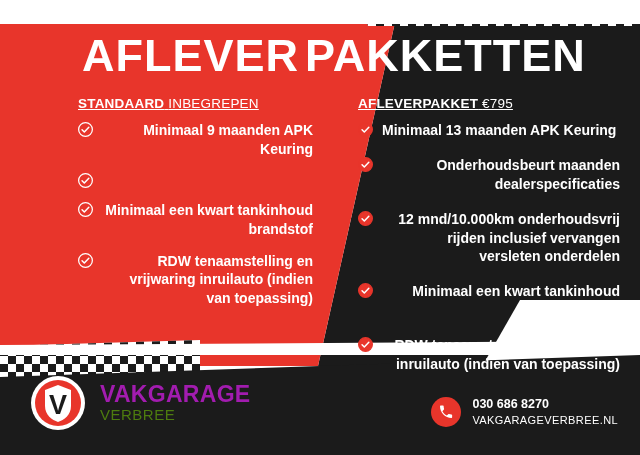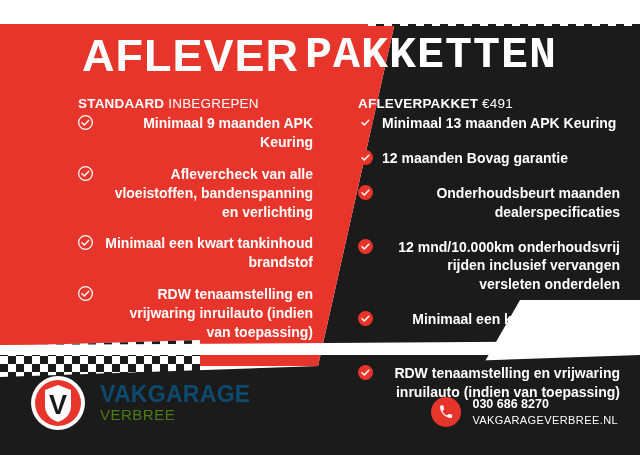--- a/index.html
+++ b/index.html
@@ -100,37 +100,37 @@
     line-height: 60px;
   }
   .headline-right {
     position: absolute;
     left: 305px; top: 0;
     font-size: 45px;
     font-weight: bold;
     letter-spacing: 1px;
     color: #ffffff;
     line-height: 60px;
-    font-family: Liberation Mono, monospace;
   }
 
   
   .col {
     position: absolute;
     top: 96px;
   }
   .col-left { left: 78px; width: 235px; }
   .col-right { left: 358px; width: 262px; }
 
   .col-title {
     font-size: 13.5px;
     font-weight: bold;
     color: #ffffff;
-    margin-bottom: 3px;
+    margin-bottom: 10px;
     letter-spacing: 0.2px;
+    text-decoration: underline;
   }
   .col-title .light {
     font-weight: normal;
   }
   .col-title .price {
     font-weight: normal;
   }
 
   .item {
     display: flex;
@@ -175,21 +175,21 @@
     margin-right: 14px;
   }
   .logo-text {
     display: flex;
     flex-direction: column;
     justify-content: center;
   }
   .logo-name {
     font-size: 23px;
     font-weight: bold;
-    color: #0c4a6e;
+    color: #a21caf;
     letter-spacing: 0.3px;
     line-height: 1.05;
     text-align: right;
   }
   .logo-sub {
     font-size: 15px;
     color: #4d7c0f;
     letter-spacing: 0.5px;
     line-height: 1.2;
   }
@@ -262,21 +262,20 @@
       <span class="item-text">Minimaal 9 maanden APK Keuring</span>
     </div>
 
     <div class="item">
       <span class="check">
         <svg width="15" height="15" viewBox="0 0 24 24">
             <circle cx="12" cy="12" r="11" fill="none" stroke="#ffffff" stroke-width="2"></circle>
             <path d="M6.5 12.3l3.6 3.6 7.2-7.6" fill="none" stroke="#ffffff" stroke-width="2.4" stroke-linecap="round" stroke-linejoin="round"></path>
           </svg>
       </span>
-      <span class="item-text">Aflevercheck van alle vloeistoffen, bandenspanning en verlichting</span>
     </div>
 
     <div class="item">
       <span class="check">
         <svg width="15" height="15" viewBox="0 0 24 24">
             <circle cx="12" cy="12" r="11" fill="none" stroke="#ffffff" stroke-width="2"></circle>
             <path d="M6.5 12.3l3.6 3.6 7.2-7.6" fill="none" stroke="#ffffff" stroke-width="2.4" stroke-linecap="round" stroke-linejoin="round"></path>
           </svg>
       </span>
       <span class="item-text">Minimaal een kwart tankinhoud brandstof</span>
@@ -289,42 +288,33 @@
             <path d="M6.5 12.3l3.6 3.6 7.2-7.6" fill="none" stroke="#ffffff" stroke-width="2.4" stroke-linecap="round" stroke-linejoin="round"></path>
           </svg>
       </span>
       <span class="item-text">RDW tenaamstelling en vrijwaring inruilauto (indien van toepassing)</span>
     </div>
   </div>
 
   <div class="col col-right">
     <div class="col-title">
       <span>AFLEVERPAKKET</span>
-      <span class="price">€491</span>
+      <span class="price">€795</span>
     </div>
 
     <div class="item">
       <span class="check">
         <svg width="15" height="15" viewBox="0 0 24 24">
             <circle cx="12" cy="12" r="11" fill="#e8352b" stroke="#e8352b" stroke-width="2"></circle>
             <path d="M6.5 12.3l3.6 3.6 7.2-7.6" fill="none" stroke="#ffffff" stroke-width="2.4" stroke-linecap="round" stroke-linejoin="round"></path>
           </svg>
       </span>
       <span class="item-text">Minimaal 13 maanden APK Keuring</span>
     </div>
 
-    <div class="item">
-      <span class="check">
-        <svg width="15" height="15" viewBox="0 0 24 24">
-            <circle cx="12" cy="12" r="11" fill="#e8352b" stroke="#e8352b" stroke-width="2"></circle>
-            <path d="M6.5 12.3l3.6 3.6 7.2-7.6" fill="none" stroke="#ffffff" stroke-width="2.4" stroke-linecap="round" stroke-linejoin="round"></path>
-          </svg>
-      </span>
-      <span class="item-text">12 maanden Bovag garantie</span>
-    </div>
 
     <div class="item">
       <span class="check">
         <svg width="15" height="15" viewBox="0 0 24 24">
             <circle cx="12" cy="12" r="11" fill="#e8352b" stroke="#e8352b" stroke-width="2"></circle>
             <path d="M6.5 12.3l3.6 3.6 7.2-7.6" fill="none" stroke="#ffffff" stroke-width="2.4" stroke-linecap="round" stroke-linejoin="round"></path>
           </svg>
       </span>
       <span class="item-text">Onderhoudsbeurt maanden dealerspecificaties</span>
     </div>

